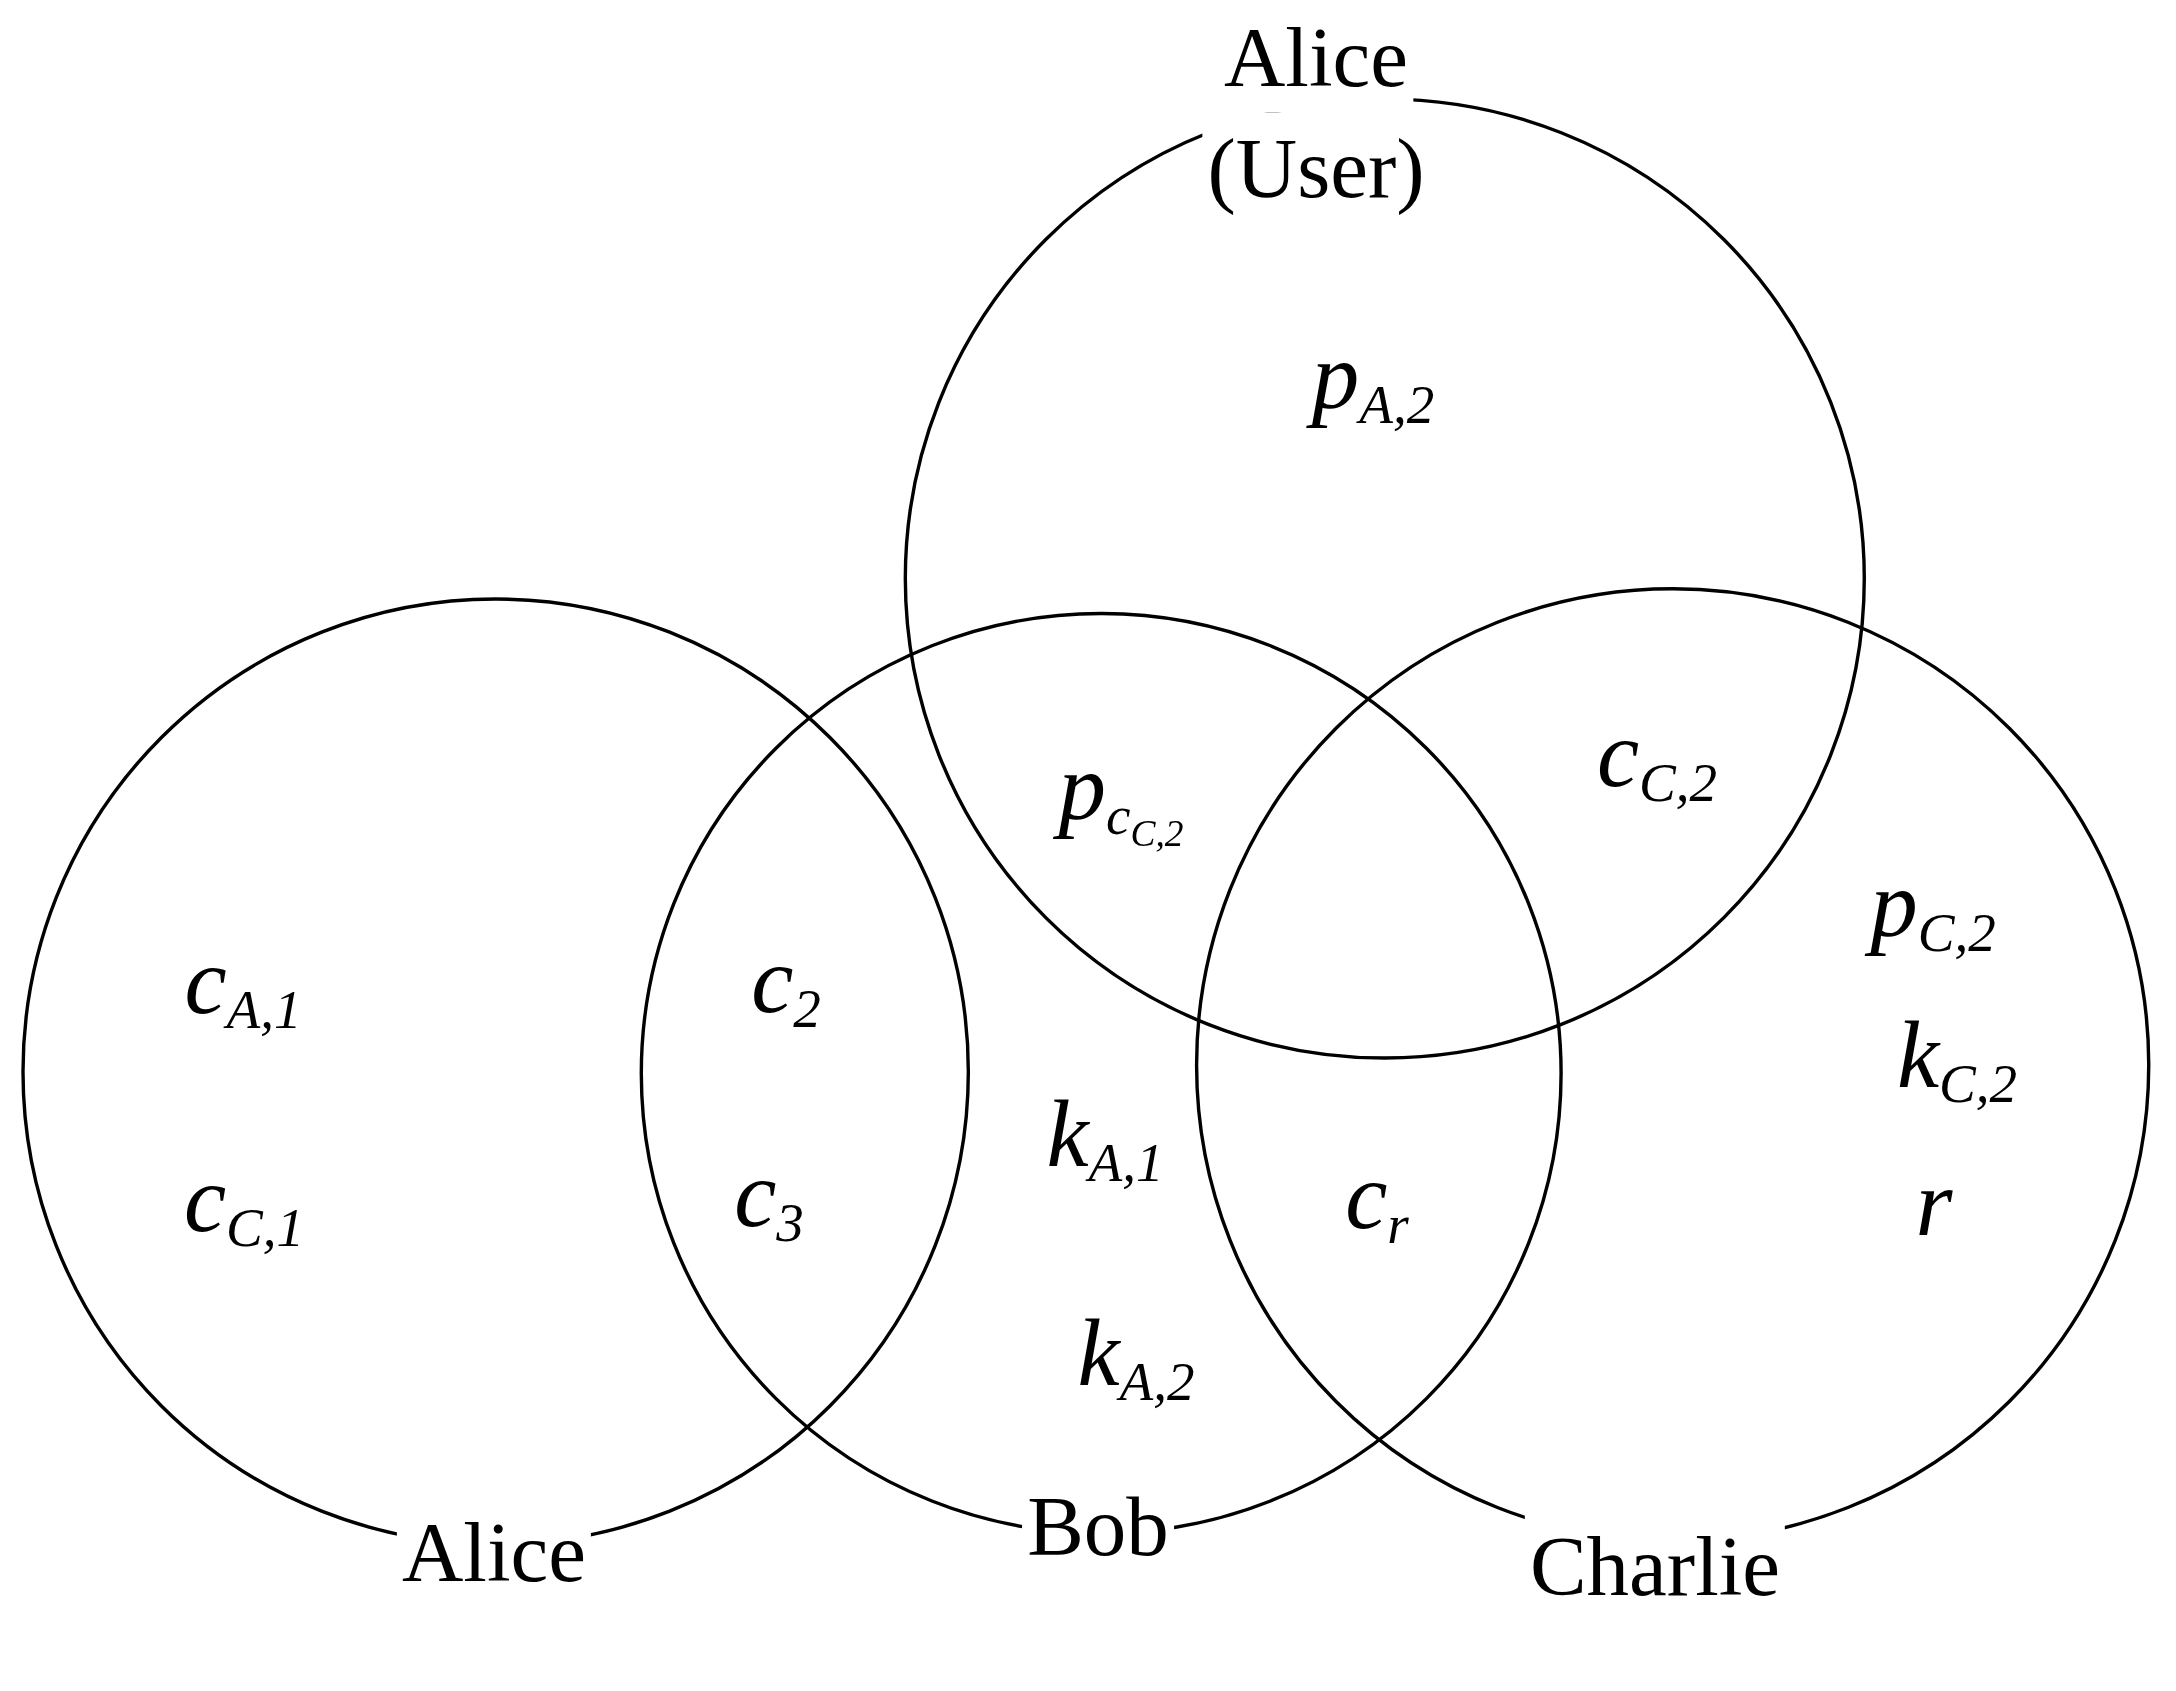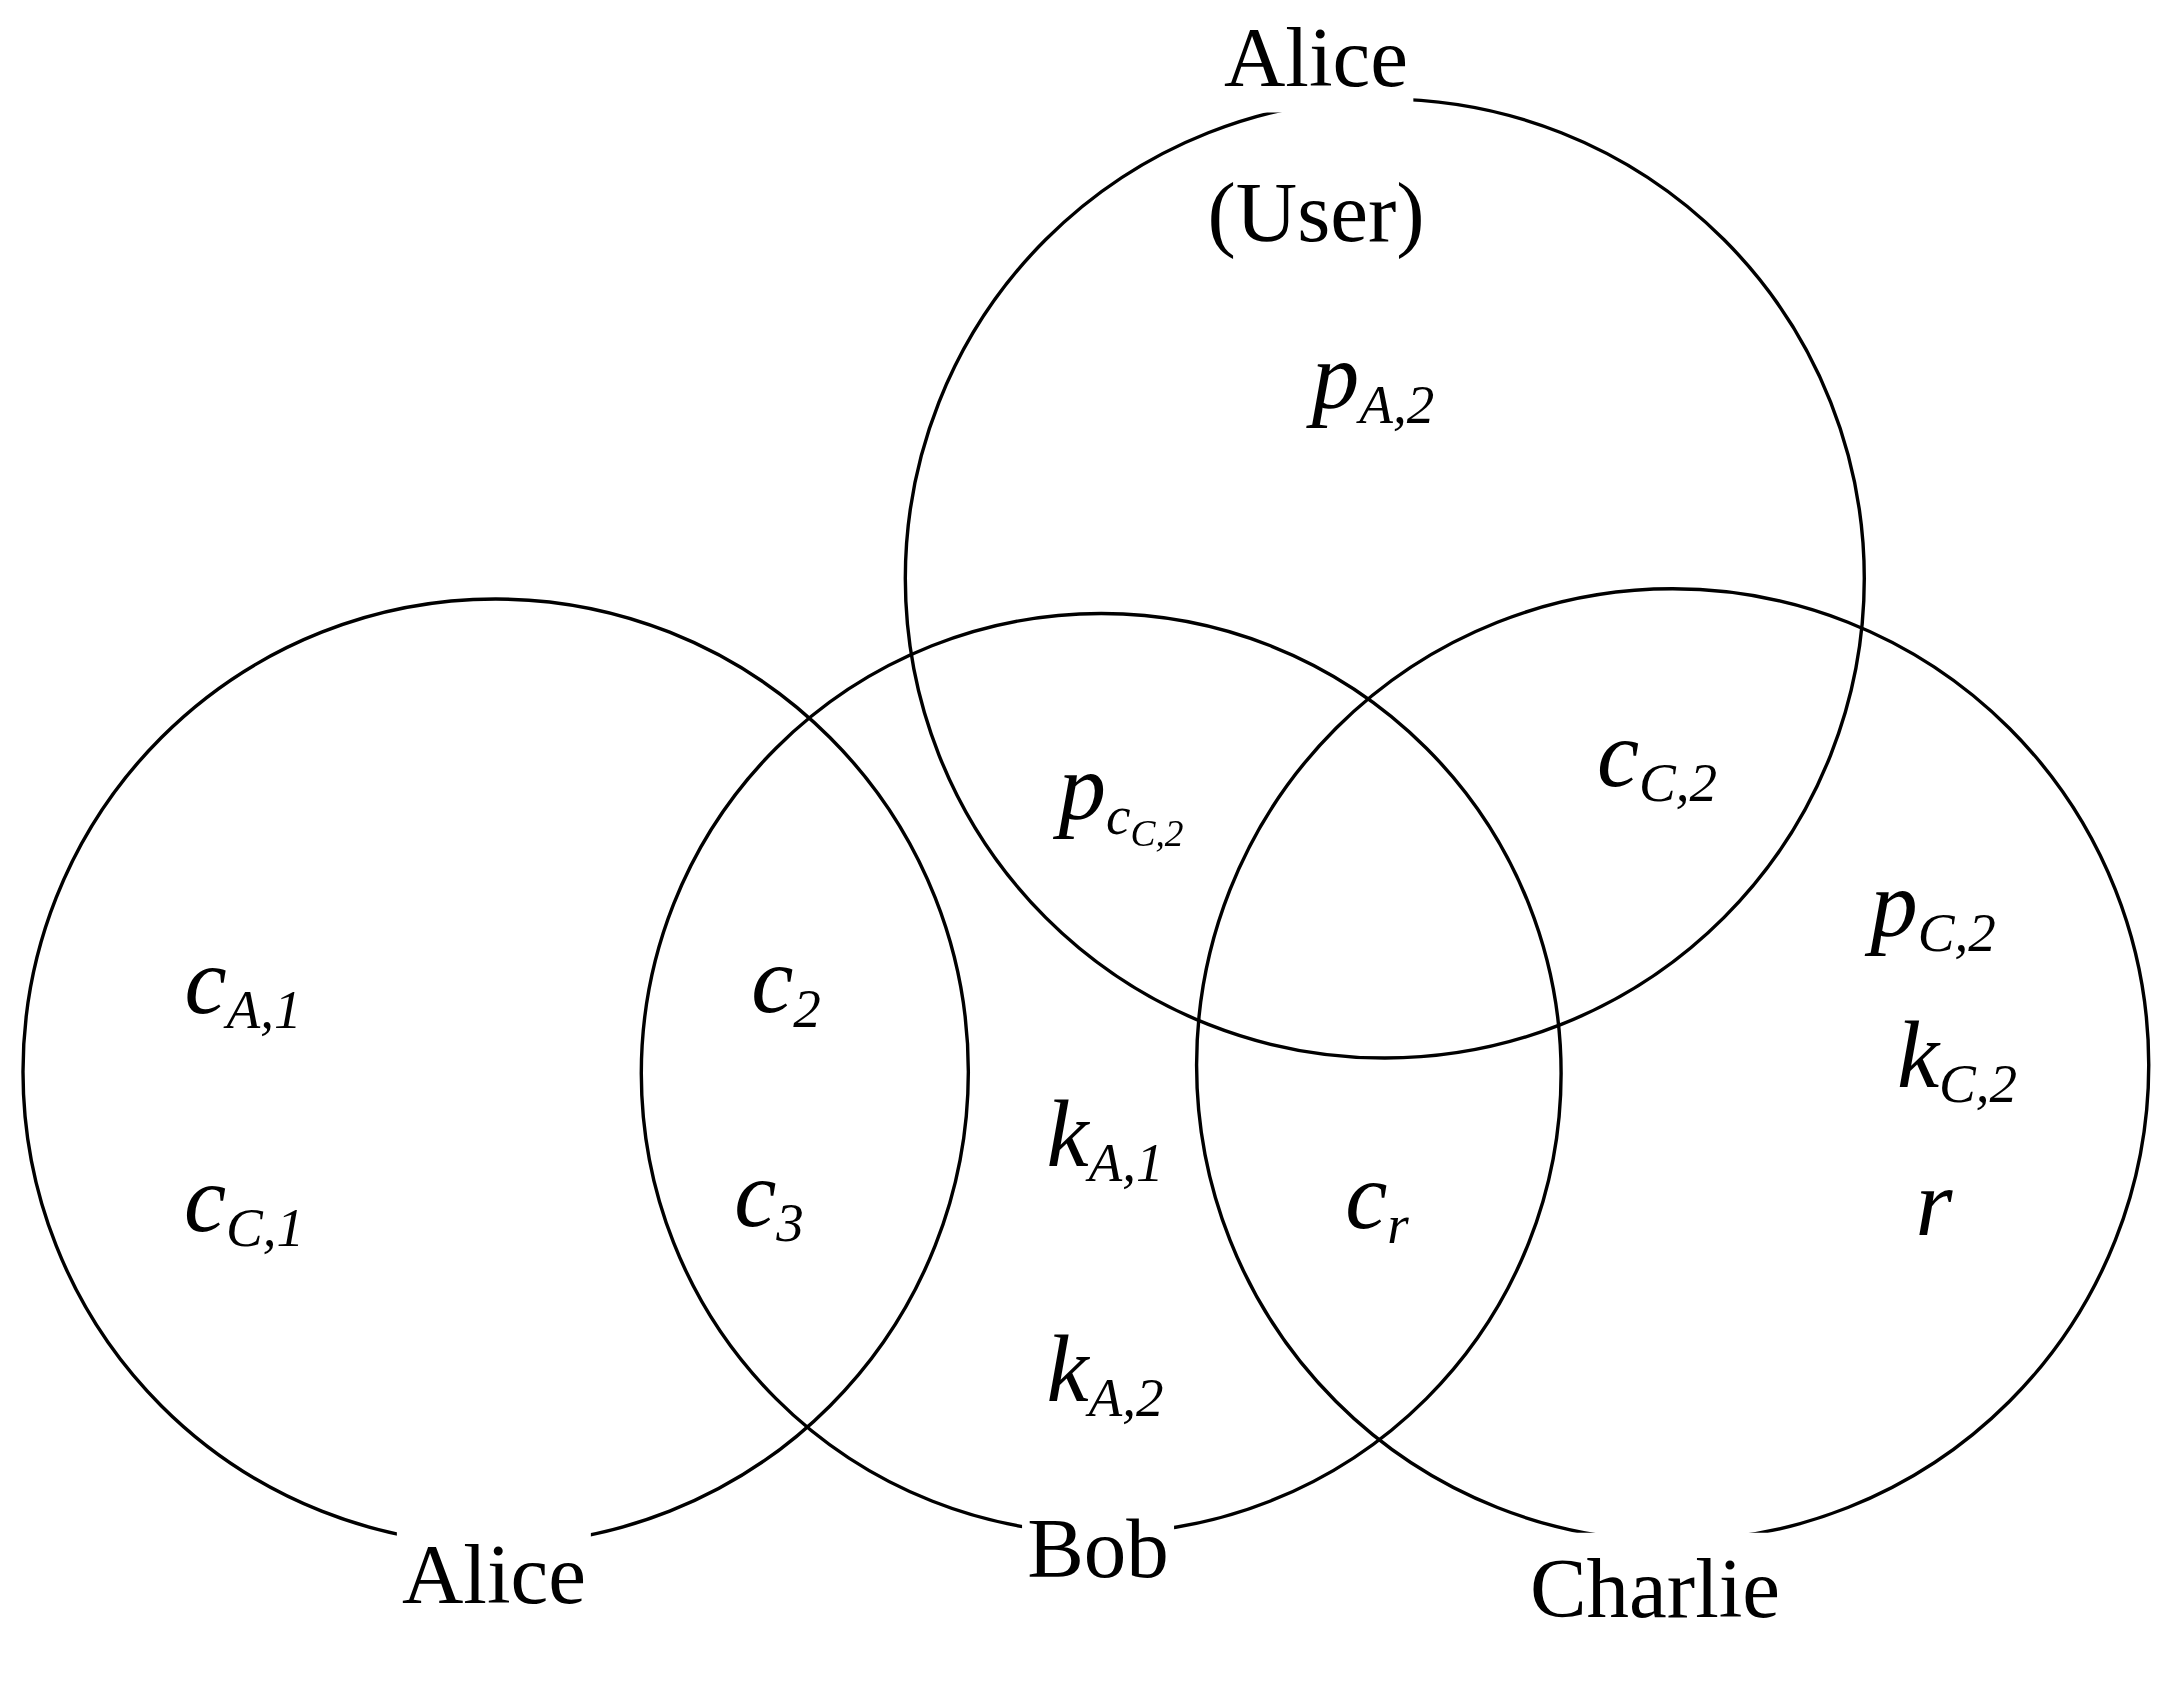--- a/index.html
+++ b/index.html
@@ -58,38 +58,37 @@
     font-size: 85px;
     line-height: 1.3;
     text-align: center;
     white-space: nowrap;
   }
   .elabel .eline { line-height: 1.3; }
   .elabel .ename {
     background: #ffffff;
     display: inline-block;
     padding: 0 5.1px;
-    margin-top: 44px;
   }
 
   
   #lbl-alice   { left: 1316px; top: 112px;  }
   #lbl-server  { left: 494px;  top: 1552px; }
   #lbl-bob     { left: 1098px; top: 1526px; }
   #lbl-charlie { left: 1655px; top: 1566px; }
 
   #lbl-pA2  { left: 1373px; top: 376px;  }
   #lbl-pcC2 { left: 1121px; top: 755px; margin-top: 32px;  }
   #lbl-cC2  { left: 1657px; top: 754px;  }
   #lbl-cA1  { left: 243px;  top: 981px; }
   #lbl-cC1  { left: 244px;  top: 1199px; }
   #lbl-c2   { left: 786px;  top: 980px; }
   #lbl-c3   { left: 769px;  top: 1194px; }
   #lbl-kA1  { left: 1105px; top: 1134px; }
-  #lbl-kA2  { left: 1105px; top: 1353px; margin-top: 16px; }
+  #lbl-kA2  { left: 1136px; top: 1353px; }
   #lbl-cr   { left: 1377px; top: 1196px; }
   #lbl-pC2  { left: 1933px; top: 904px; }
   #lbl-kC2  { left: 1948px; top: 1055px; margin-left: 9px; }
   #lbl-r    { left: 1934px; top: 1203px; }
 </style>
 </head>
 <body>
 
 <div id="canvas">
 

